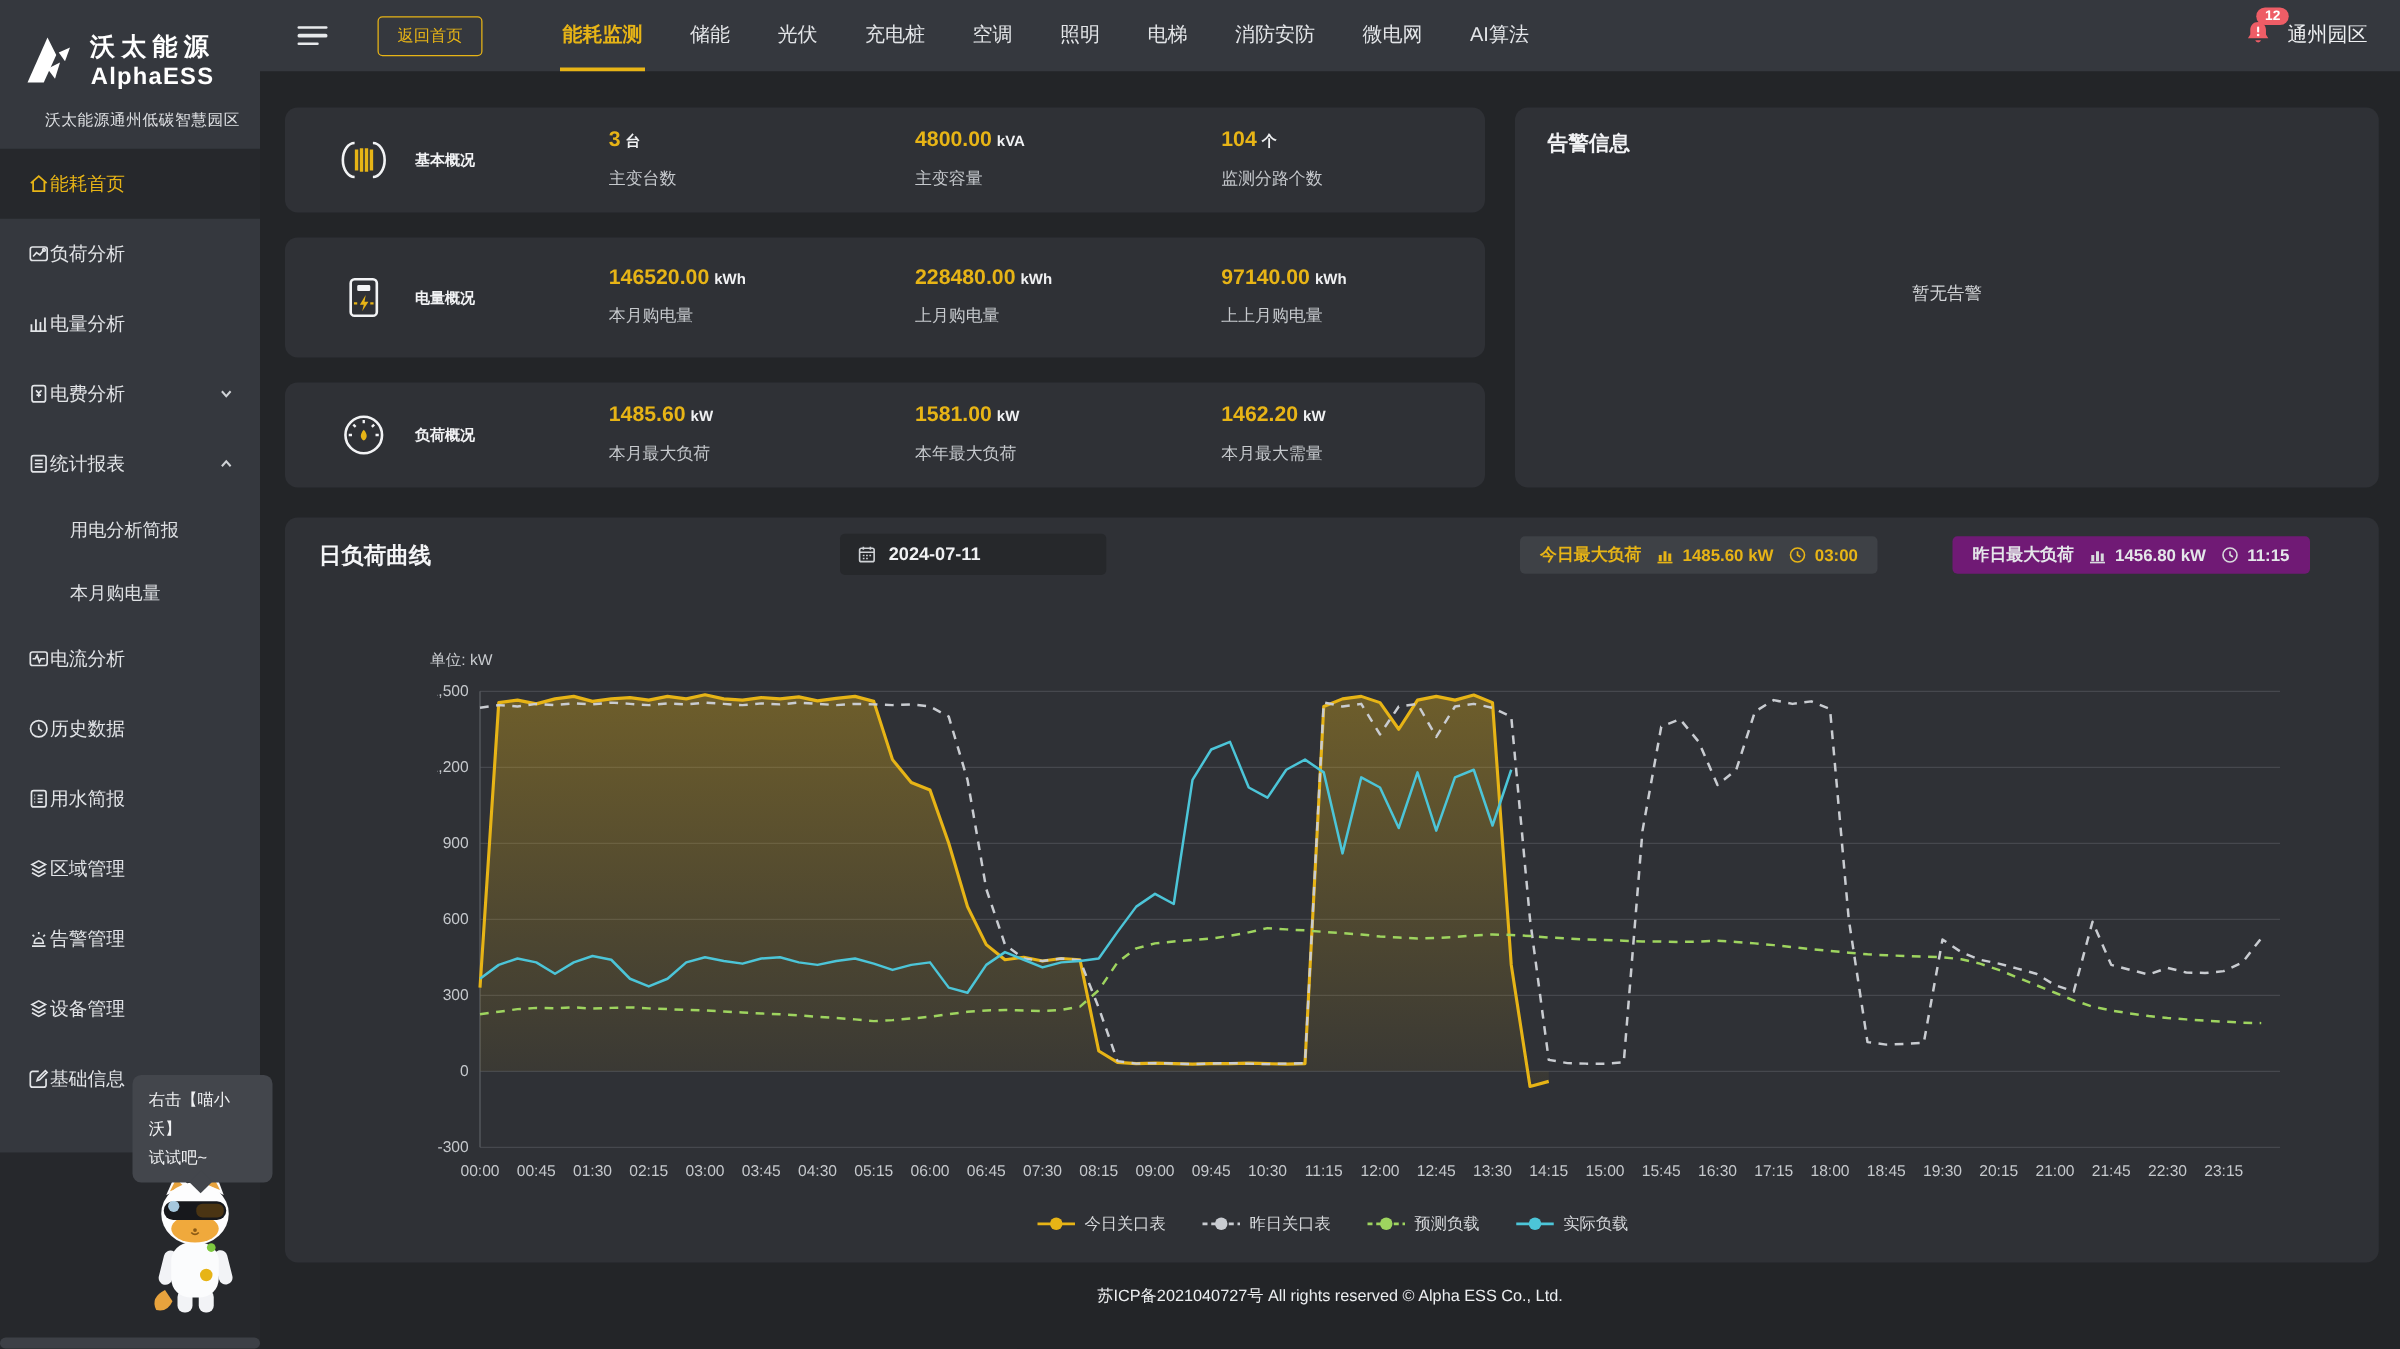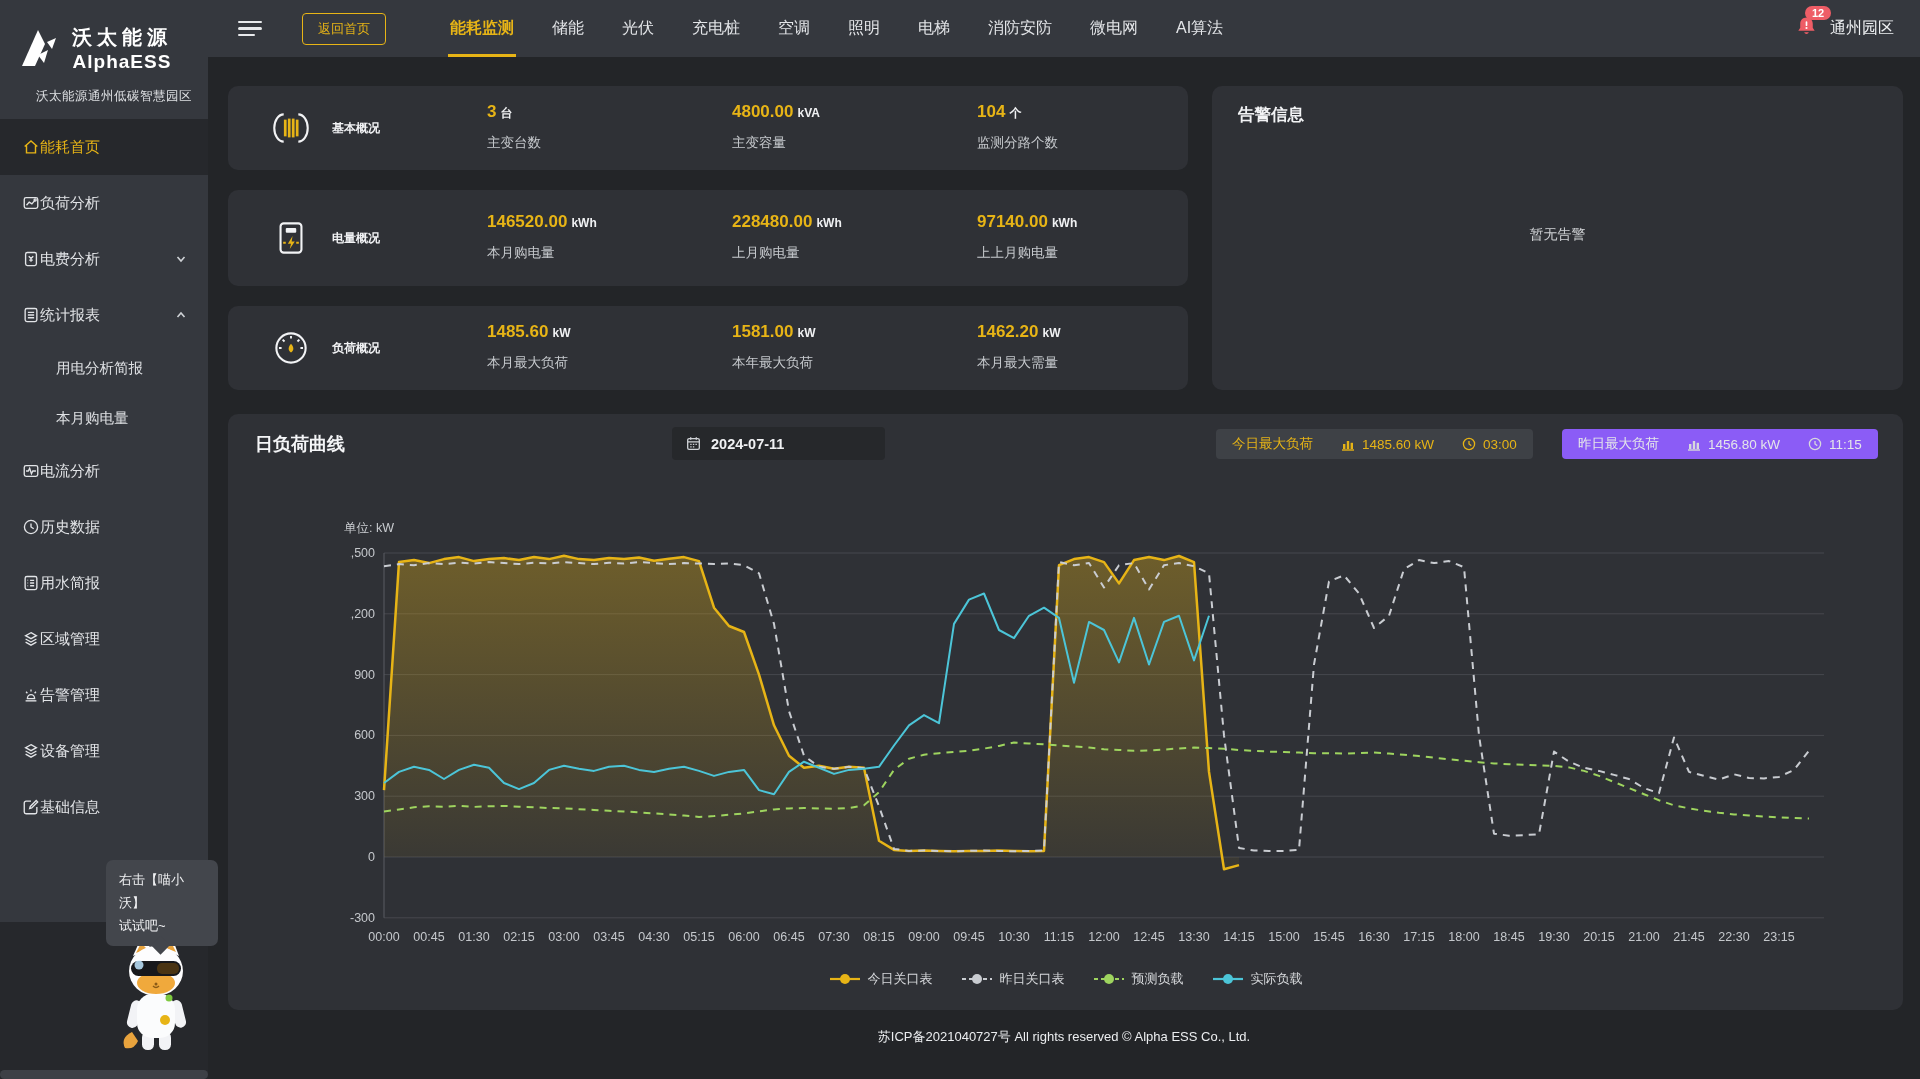--- a/index.html
+++ b/index.html
@@ -69,23 +69,23 @@
     font-size:14px;color:#d0d2d5;}
 
   
   .curve-panel{position:absolute;left:228px;top:414px;width:1675px;height:596px;
     background:var(--card);border-radius:10px;}
   .curve-title{position:absolute;left:27px;top:18px;font-size:18px;font-weight:700;color:#f4f5f7;}
   .date-input{position:absolute;left:444px;top:13px;width:213px;height:33px;background:#26282b;
     border-radius:4px;display:flex;align-items:center;gap:10px;padding:0 14px;cursor:pointer;}
   .date-text{font-size:14.5px;font-weight:700;color:#f0f1f3;}
   .max-badge{position:absolute;top:15px;height:30px;border-radius:4px;display:flex;
-    align-items:center;gap:28px;padding:0 16px;font-size:13.5px;white-space:nowrap;}
+    align-items:center;gap:12px;padding:0 16px;font-size:13.5px;white-space:nowrap;font-weight:bold;}
   .badge-today{left:988px;background:#3e4146;color:var(--accent);}
-  .badge-yest{left:1334px;background:#8b5cf6;color:#e4e6e9;}
+  .badge-yest{left:1334px;background:#701a75;color:#e4e6e9;}
   .badge-seg{display:flex;align-items:center;gap:7px;}
   .unit-label{position:absolute;left:116px;top:106px;font-size:12.5px;color:#c9ccd0;}
   #load-chart-svg{position:absolute;left:122px;top:106px;}
   #load-chart-svg text{font-family:"Liberation Sans","DejaVu Sans",sans-serif;font-size:12.5px;fill:#c5c8cc;}
   .legend{position:absolute;left:0;right:0;top:556px;display:flex;justify-content:center;gap:28px;}
   .legend-item{display:flex;align-items:center;gap:7px;font-size:13px;color:#d6d8db;cursor:pointer;}
 
   
   .footer{position:absolute;left:208px;right:0;top:1028px;text-align:center;
     font-size:13px;color:#eceef0;}
@@ -123,20 +123,26 @@
         </svg>
       <span>能耗首页</span>
     </div>
     <div class="side-item">
       <svg width="18" height="18" viewBox="0 0 20 20" fill="none" stroke="currentColor" stroke-width="1.5">
           <rect x="2.5" y="4" width="15" height="12" rx="2"></rect>
           <polyline points="5,12.5 8,9 11,11 14.5,6.8"></polyline>
           <circle cx="14.6" cy="6.6" r="1.2"></circle>
         </svg>
       <span>负荷分析</span>
+    </div>
+    <div class="side-item">
+      <svg width="18" height="18" viewBox="0 0 20 20" fill="none" stroke="currentColor" stroke-width="1.6">
+          <path d="M3.5 16.5 V10.5 M7.5 16.5 V6 M11.5 16.5 V8.5 M15.5 16.5 V4.5 M2.5 16.5 H17"></path>
+        </svg>
+      <span>电量分析</span>
     </div>
     <div class="side-item">
       <svg width="18" height="18" viewBox="0 0 20 20" fill="none" stroke="currentColor" stroke-width="1.5">
           <rect x="4" y="2.8" width="12" height="14.5" rx="2"></rect>
           <path d="M7.5 7 L10 9.5 L12.5 7 M10 9.5 V13 M8 11.2 H12"></path>
         </svg>
       <span>电费分析</span>
       <span class="chev">
           <svg width="14" height="14" viewBox="0 0 14 14" fill="none" stroke="#cfd2d6" stroke-width="1.6">
             <polyline points="3.5,5 7,9 10.5,5"></polyline>

